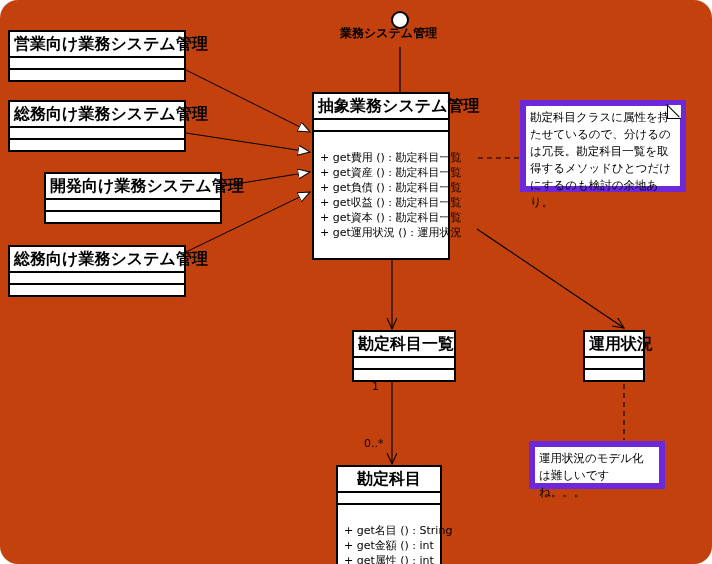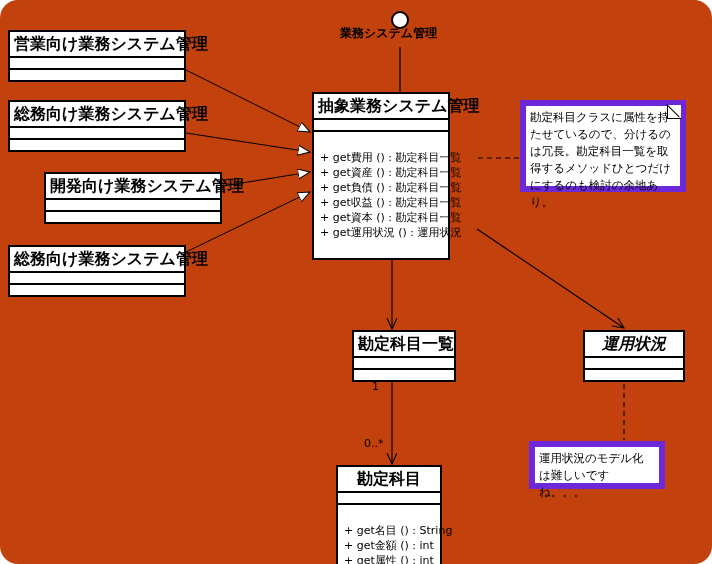--- a/index.html
+++ b/index.html
@@ -222,21 +222,21 @@
   </div>
 
   <div class="uml-class" style="left:352px; top:330px; width:104px;">
     <div class="cname">勘定科目一覧</div>
     <div class="sep"></div>
     <div class="compartment empty"></div>
     <div class="sep"></div>
     <div class="compartment empty"></div>
   </div>
 
-  <div class="uml-class" style="left:583px; top:330px; width:102px;font-style:italic;">
+  <div class="uml-class" style="left:583px; top:330px; width:62px;">
     <div class="cname">運用状況</div>
     <div class="sep"></div>
     <div class="compartment empty"></div>
     <div class="sep"></div>
     <div class="compartment empty"></div>
   </div>
 
   <div class="mult" style="left:372px; top:380px;">1</div>
   <div class="mult" style="left:364px; top:437px;">0..*</div>
 

